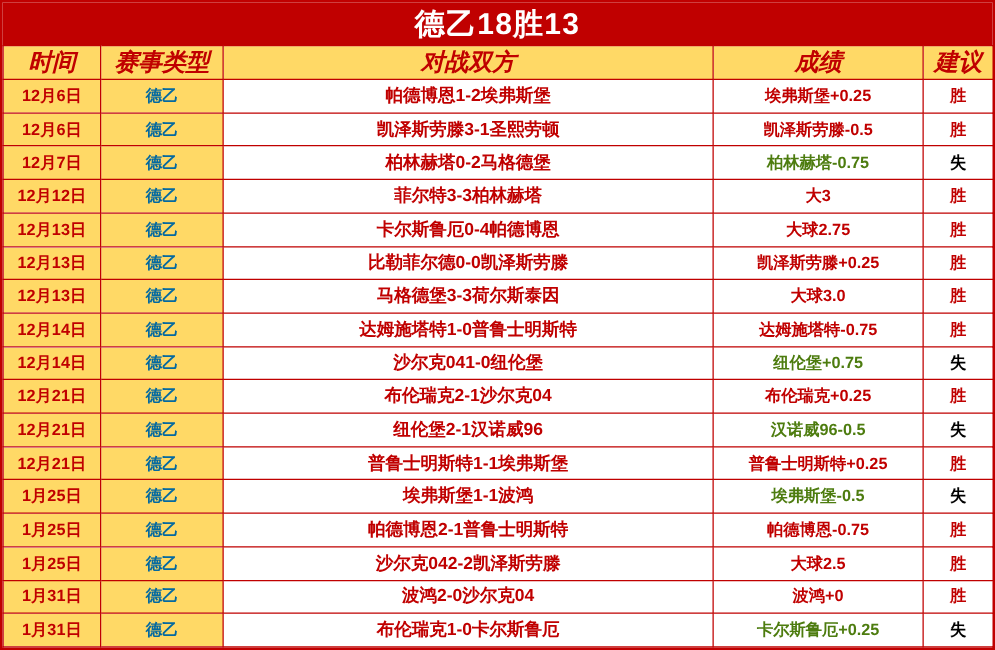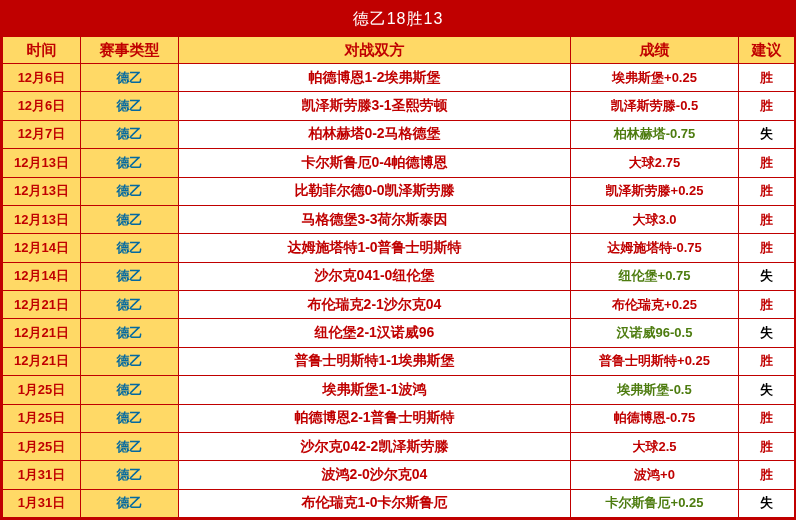--- a/index.html
+++ b/index.html
@@ -19,22 +19,22 @@
     box-sizing: border-box;
     border: 2px solid #c00000;
     background: #ffffff;
     display: flex;
     flex-direction: column;
   }
   .title-bar {
     height: 34px;
     background: #c00000;
     color: #ffffff;
-    font-size: 16px;
-    font-weight: normal;
+    font-size: 24px;
+    font-weight: bold;
     display: flex;
     align-items: center;
     justify-content: center;
     letter-spacing: 1px;
     flex: 0 0 auto;
   }
   table {
     border-collapse: collapse;
     table-layout: fixed;
     width: 100%;
@@ -52,22 +52,23 @@
     vertical-align: middle;
     padding: 0 2px;
     font-size: 13px;
     font-weight: bold;
     white-space: nowrap;
     overflow: hidden;
   }
   thead th {
     background: #ffd966;
     color: #c00000;
-    font-size: 15px;
+    font-size: 19px;
     height: 26px;
+    font-style: italic;
   }
   tbody tr {
     height: 26px;
   }
   tbody td.time {
     background: #ffd966;
     color: #c00000;
     font-size: 13px;
   }
   tbody td.type {
@@ -134,20 +135,27 @@
           <td class="adv win">胜</td>
         </tr>
         <tr>
           <td class="time">12月7日</td>
           <td class="type">德乙</td>
           <td class="match">柏林赫塔0-2马格德堡</td>
           <td class="score black">柏林赫塔-0.75</td>
           <td class="adv lose">失</td>
         </tr>
         <tr>
+          <td class="time">12月12日</td>
+          <td class="type">德乙</td>
+          <td class="match">菲尔特3-3柏林赫塔</td>
+          <td class="score red">大3</td>
+          <td class="adv win">胜</td>
+        </tr>
+        <tr>
           <td class="time">12月13日</td>
           <td class="type">德乙</td>
           <td class="match">卡尔斯鲁厄0-4帕德博恩</td>
           <td class="score red">大球2.75</td>
           <td class="adv win">胜</td>
         </tr>
         <tr>
           <td class="time">12月13日</td>
           <td class="type">德乙</td>
           <td class="match">比勒菲尔德0-0凯泽斯劳滕</td>

